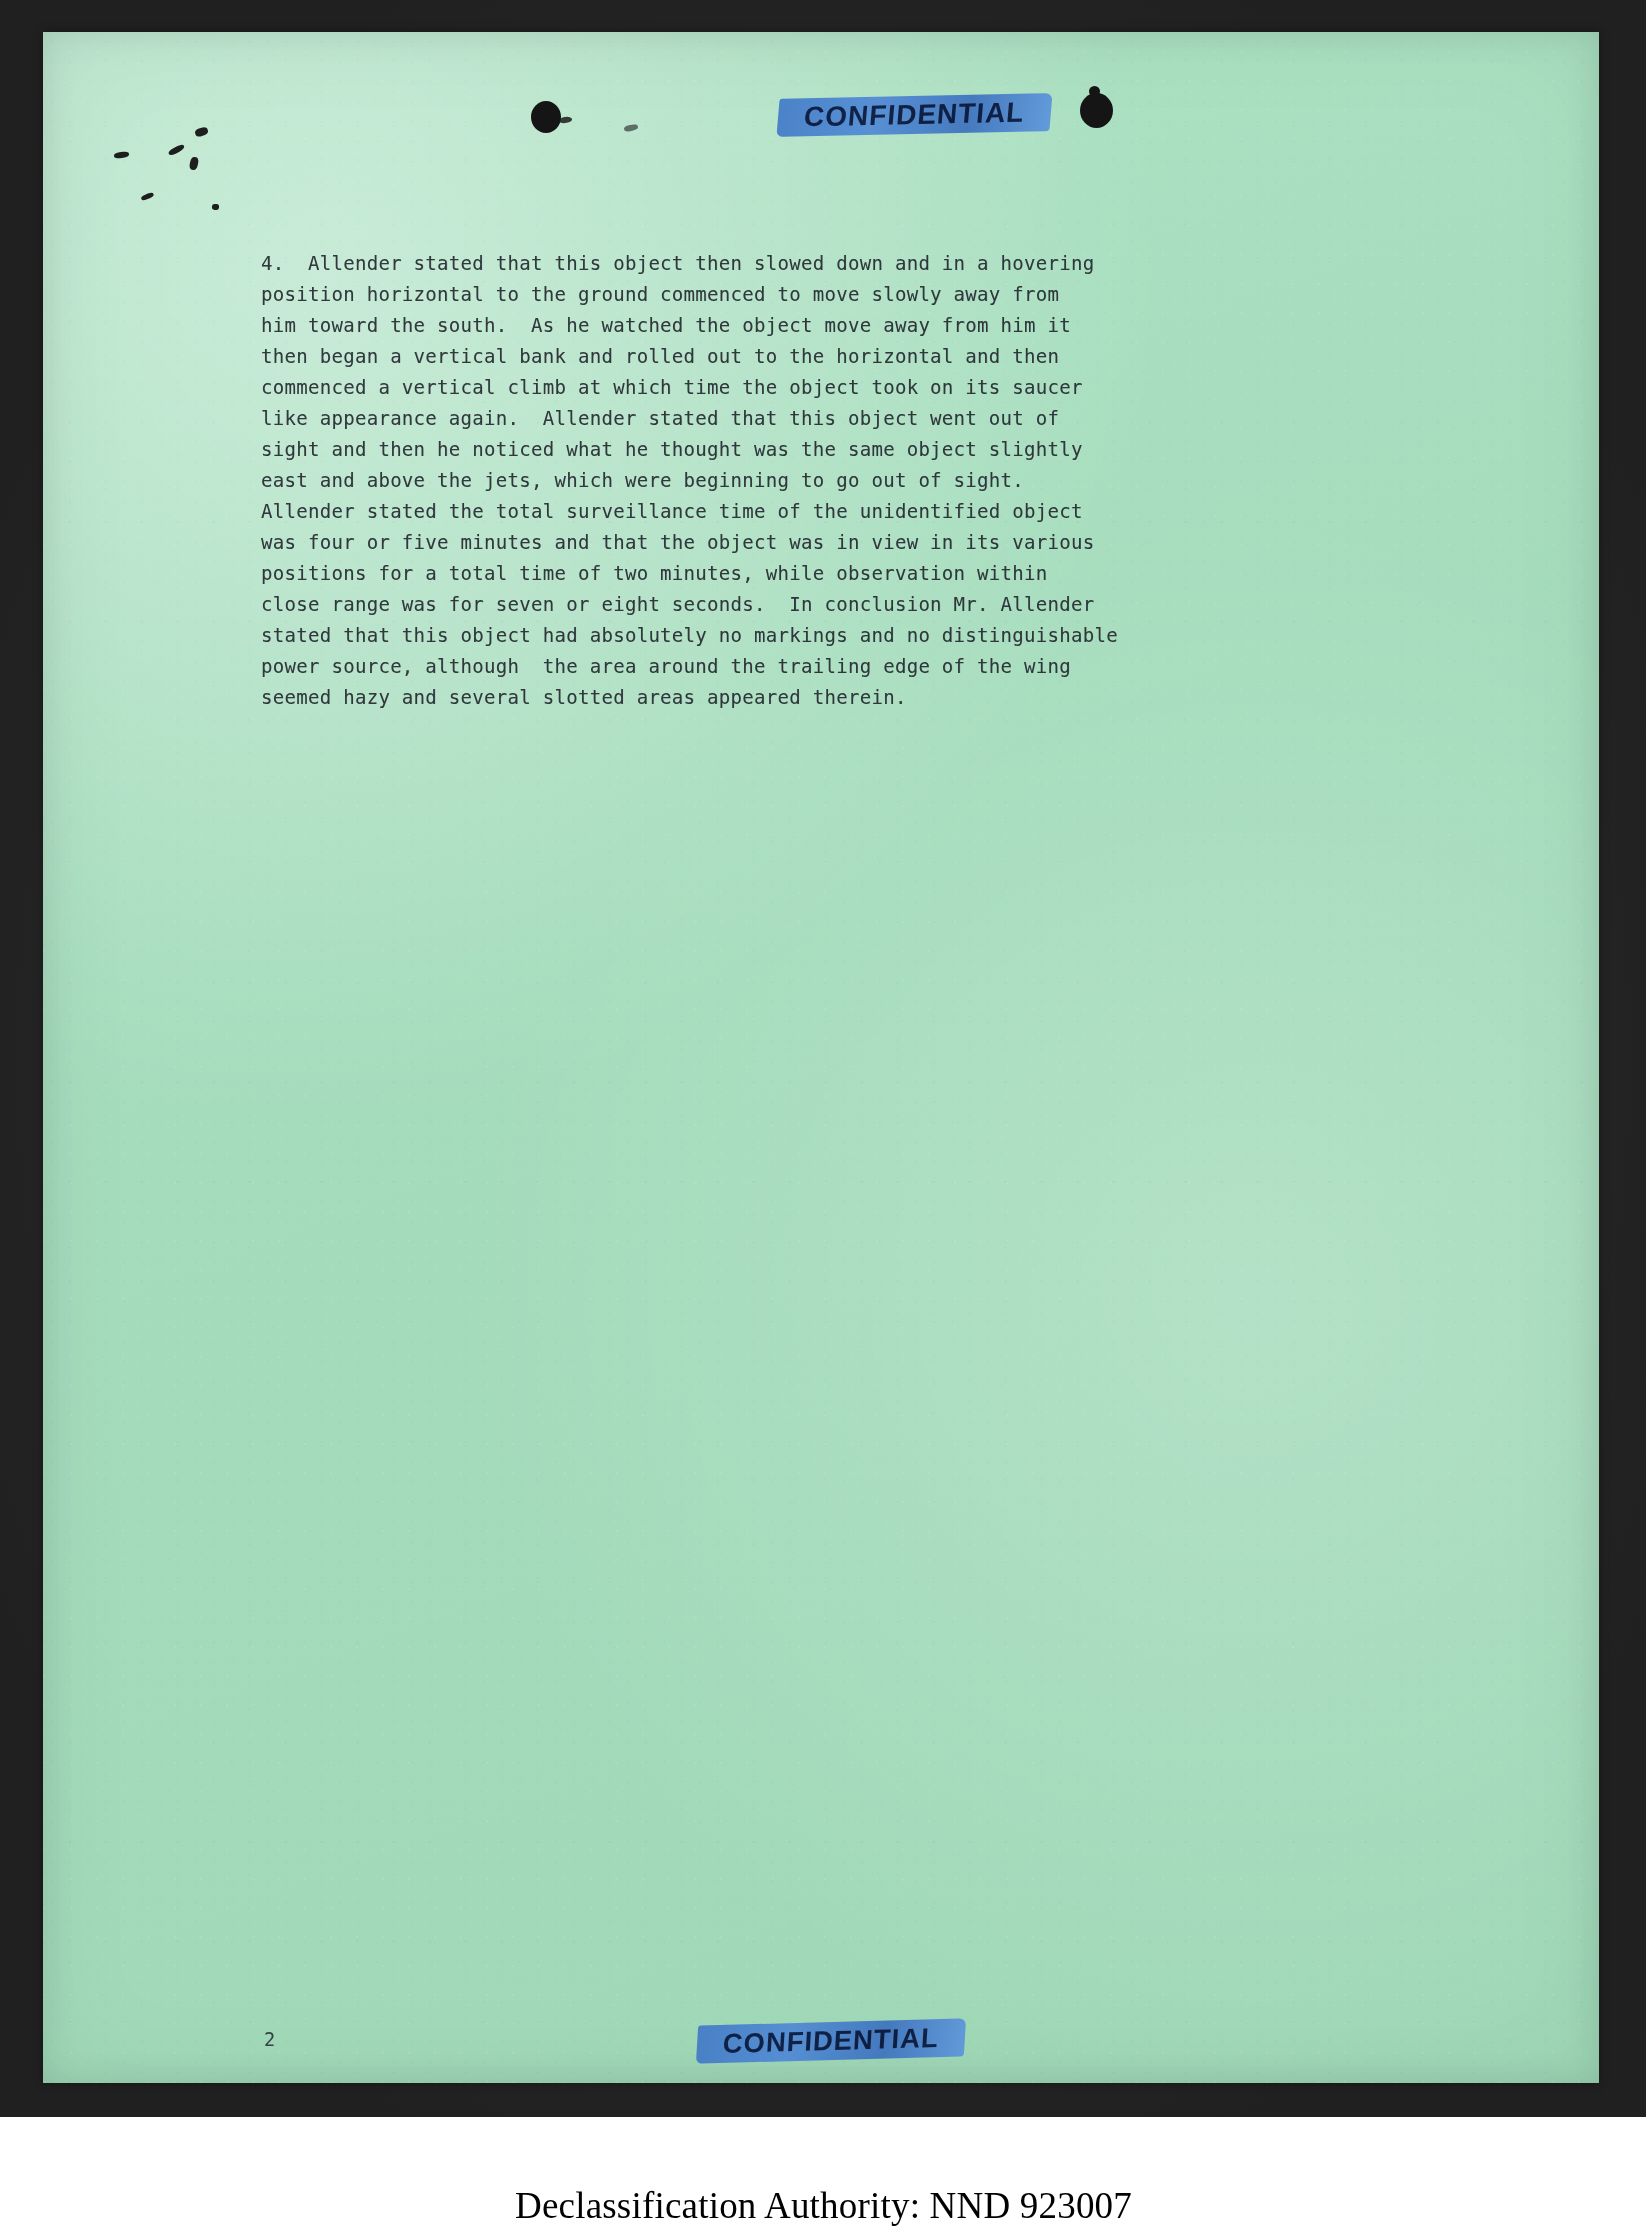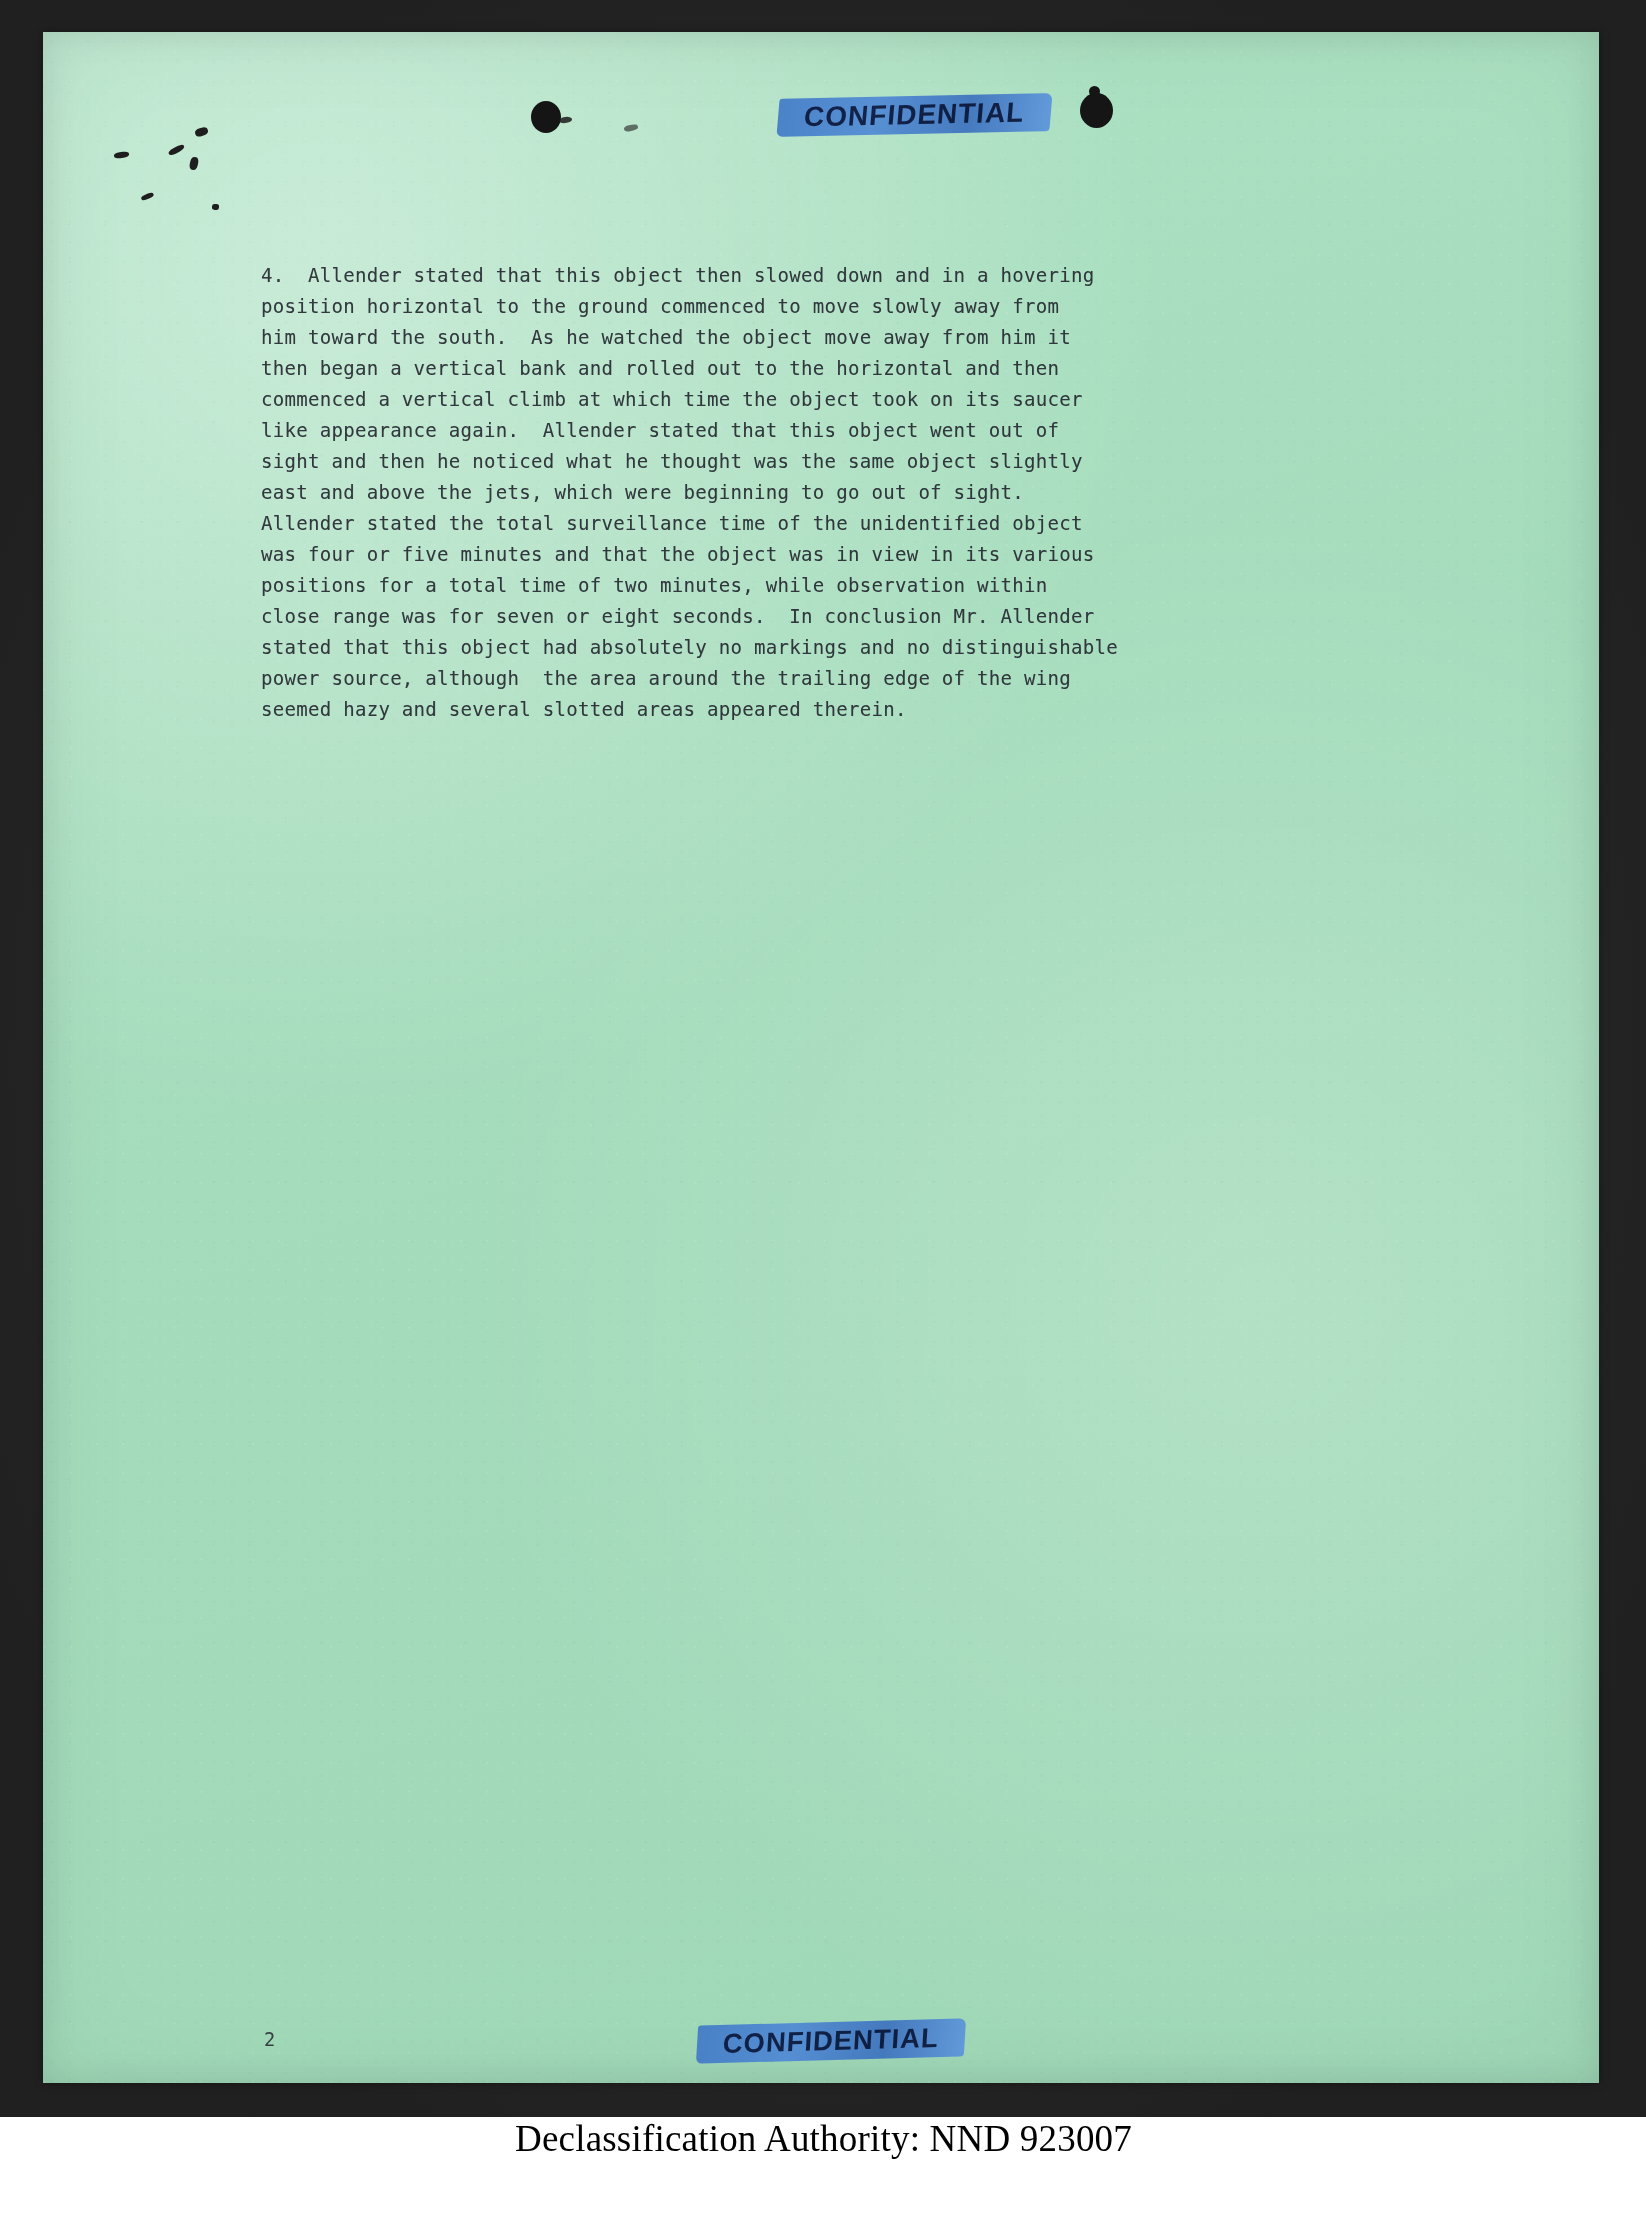--- a/index.html
+++ b/index.html
@@ -161,21 +161,21 @@
     top: 1990px;
     width: 250px;
     font-size: 27.4px;
     transform: rotate(-1.6deg) skewX(-5deg);
   }
 
   
   #typed-body {
     position: absolute;
     left: 218px;
-    top: 228px;
+    top: 216px;
     width: 1255px;
     font-family: "DejaVu Sans Mono", monospace;
     font-size: 19px;
     line-height: 31px;
     color: #262b33;
     letter-spacing: 0.3px;
     white-space: pre-wrap;
     text-shadow: 0.3px 0.2px 0 rgba(0,0,0,0.20);
     opacity: 0.93;
   }
@@ -193,21 +193,21 @@
 
   
   #declass-caption {
     position: absolute;
     left: 0;
     top: 2117px;
     width: 1647px;
     height: 110px;
     background: #ffffff;
     display: flex;
-    align-items: flex-start;
+    align-items: flex-end;
     justify-content: center;
     font-family: "Liberation Serif", serif;
     font-size: 37px;
     color: #000000;
     letter-spacing: 0.2px;
   }
 </style>
 </head>
 <body>
 

